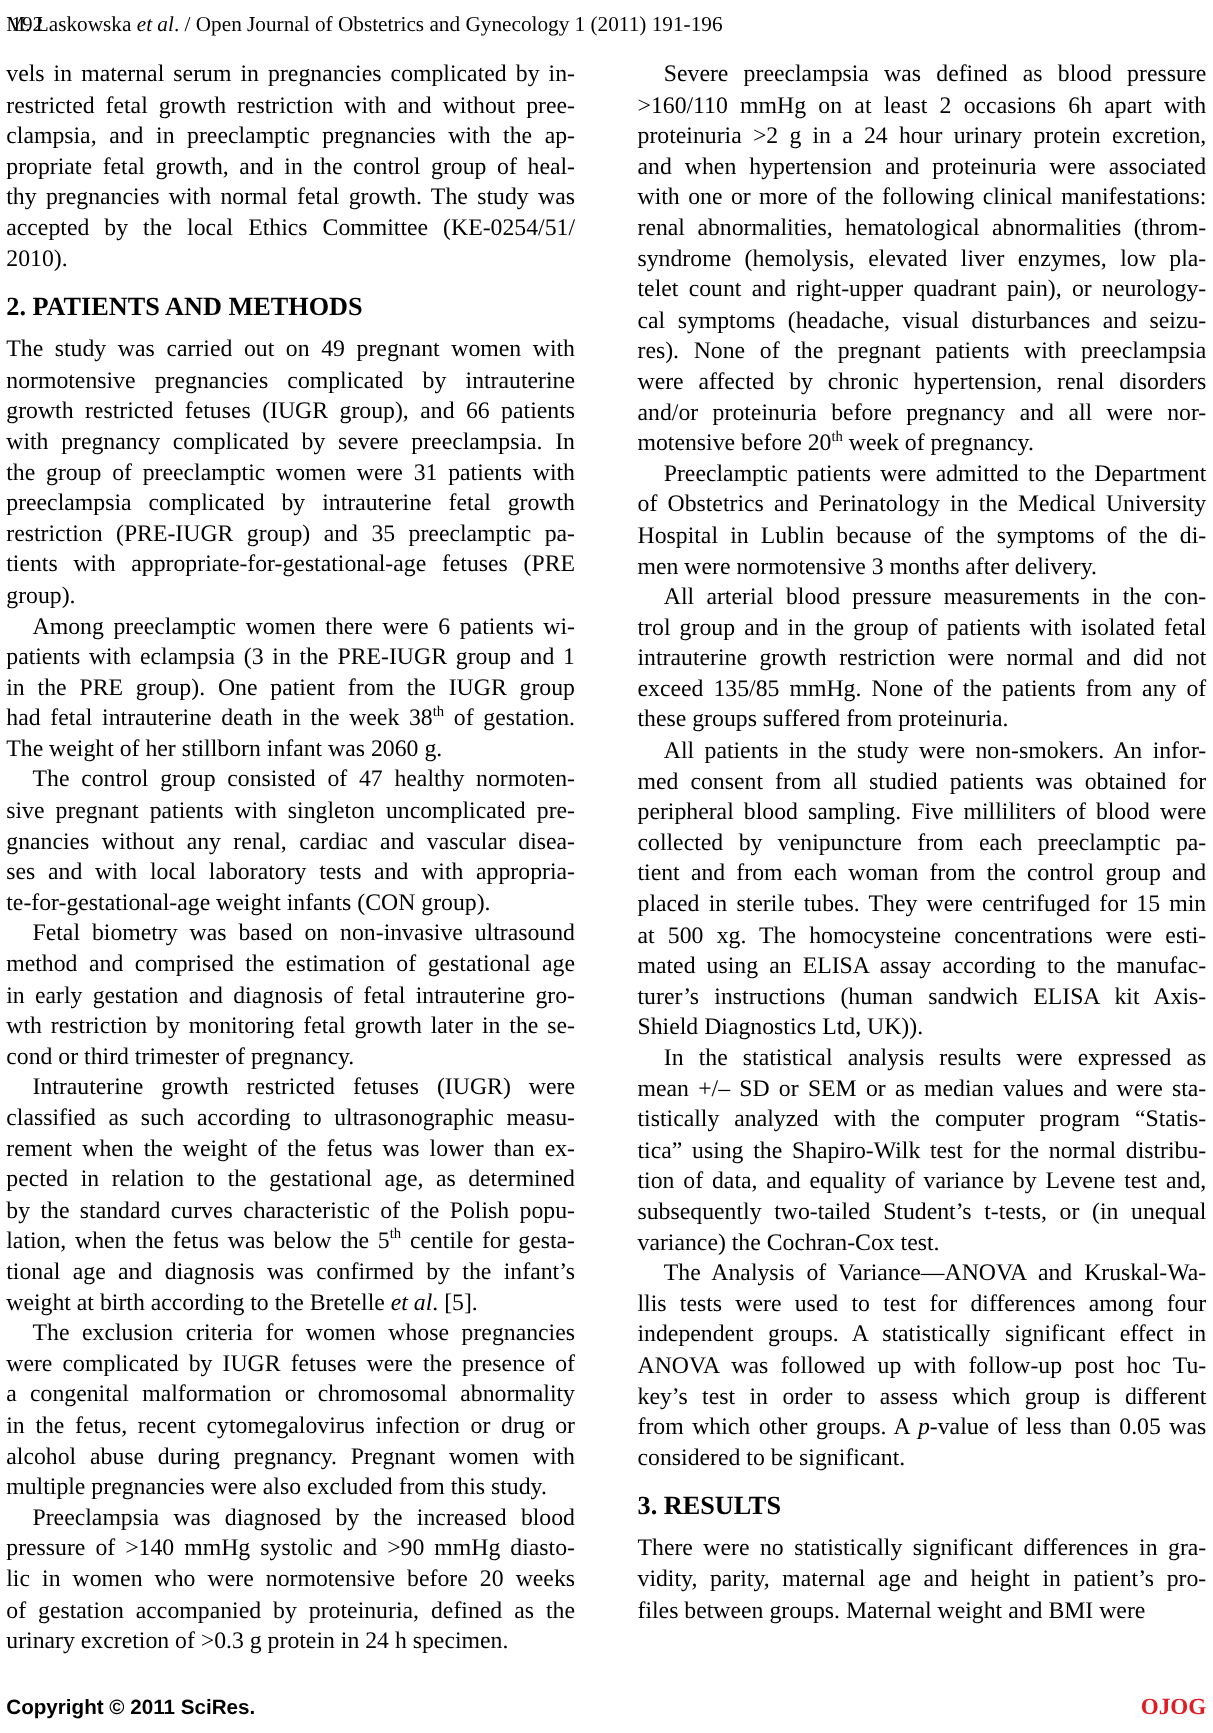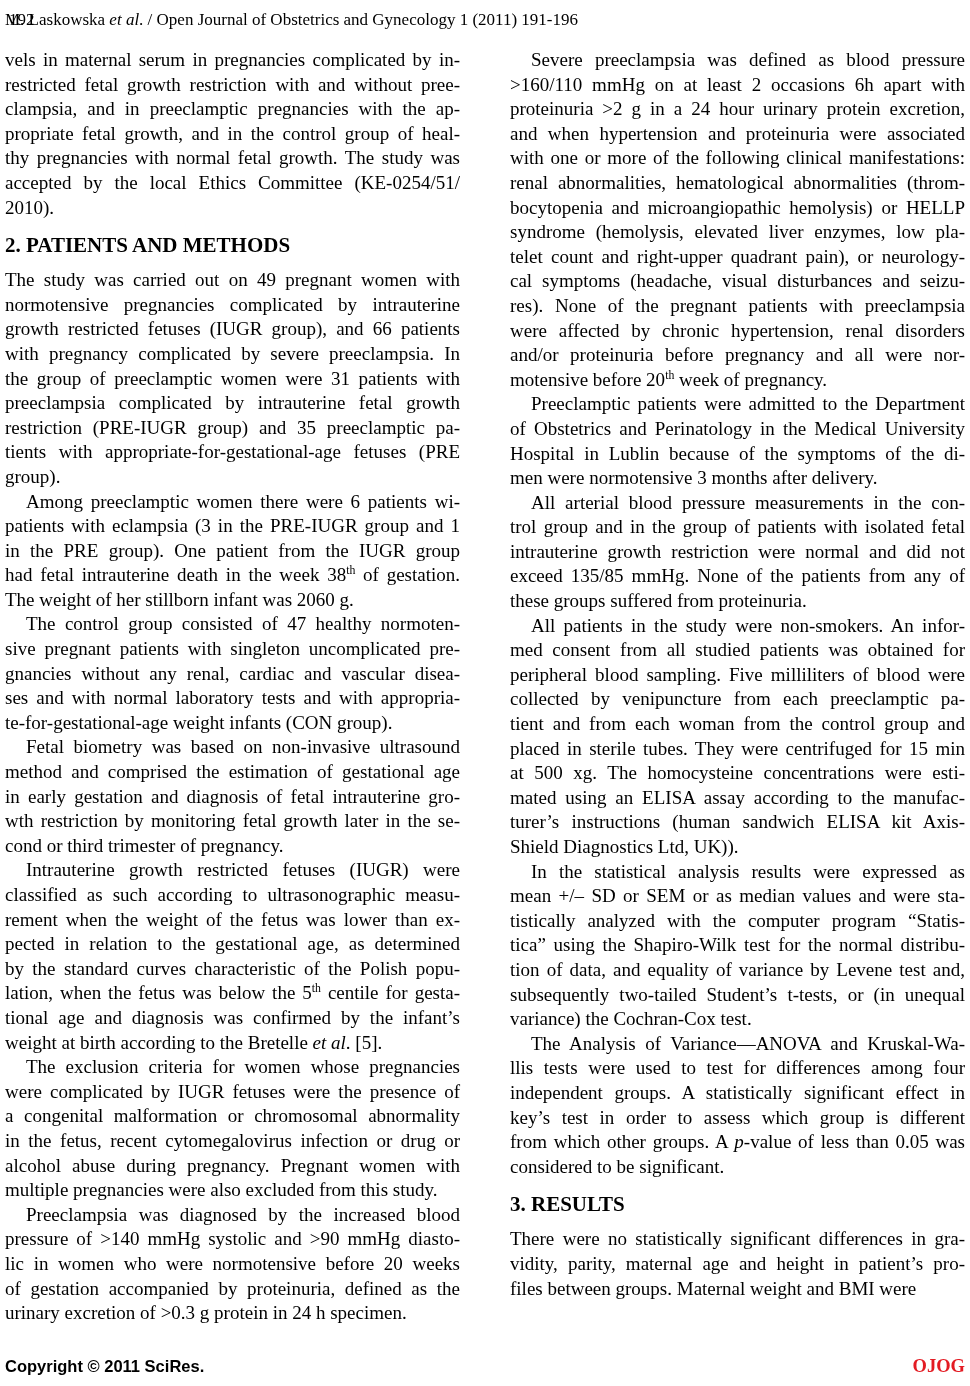--- a/index.html
+++ b/index.html
@@ -124,21 +124,21 @@
           <div class="line jl ind">Among preeclamptic women there were 6 patients wi-</div>
           <div class="line jl">patients with eclampsia (3 in the PRE-IUGR group and 1</div>
           <div class="line jl">in the PRE group). One patient from the IUGR group</div>
           <div class="line jl"><span>had fetal intrauterine death in the week 38</span><sup>th</sup><span> of gestation.</span></div>
           <div class="line">The weight of her stillborn infant was 2060 g.</div>
         </div>
         <div class="para">
           <div class="line jl ind">The control group consisted of 47 healthy normoten-</div>
           <div class="line jl">sive pregnant patients with singleton uncomplicated pre-</div>
           <div class="line jl">gnancies without any renal, cardiac and vascular disea-</div>
-          <div class="line jl">ses and with normal laboratory tests and with appropria-</div>
+          <div class="line jl">ses and with local laboratory tests and with appropria-</div>
           <div class="line">te-for-gestational-age weight infants (CON group).</div>
         </div>
         <div class="para">
           <div class="line jl ind">Fetal biometry was based on non-invasive ultrasound</div>
           <div class="line jl">method and comprised the estimation of gestational age</div>
           <div class="line jl">in early gestation and diagnosis of fetal intrauterine gro-</div>
           <div class="line jl">wth restriction by monitoring fetal growth later in the se-</div>
           <div class="line">cond or third trimester of pregnancy.</div>
         </div>
         <div class="para">
@@ -168,21 +168,20 @@
         </div>
       </div>
     <div class="col">
         <div class="para">
           <div class="line jl ind">Severe preeclampsia was defined as blood pressure</div>
           <div class="line jl">&gt;160/110 mmHg on at least 2 occasions 6h apart with</div>
           <div class="line jl">proteinuria &gt;2 g in a 24 hour urinary protein excretion,</div>
           <div class="line jl">and when hypertension and proteinuria were associated</div>
           <div class="line jl">with one or more of the following clinical manifestations:</div>
           <div class="line jl">renal abnormalities, hematological abnormalities (throm-</div>
-          <div class="line jl">bocytopenia and microangiopathic hemolysis) or HELLP</div>
           <div class="line jl">syndrome (hemolysis, elevated liver enzymes, low pla-</div>
           <div class="line jl">telet count and right-upper quadrant pain), or neurology-</div>
           <div class="line jl">cal symptoms (headache, visual disturbances and seizu-</div>
           <div class="line jl">res). None of the pregnant patients with preeclampsia</div>
           <div class="line jl">were affected by chronic hypertension, renal disorders</div>
           <div class="line jl">and/or proteinuria before pregnancy and all were nor-</div>
           <div class="line"><span>motensive before 20</span><sup>th</sup><span> week of pregnancy.</span></div>
         </div>
         <div class="para">
           <div class="line jl ind">Preeclamptic patients were admitted to the Department</div>
@@ -215,20 +214,21 @@
           <div class="line jl">tistically analyzed with the computer program “Statis-</div>
           <div class="line jl">tica” using the Shapiro-Wilk test for the normal distribu-</div>
           <div class="line jl">tion of data, and equality of variance by Levene test and,</div>
           <div class="line jl">subsequently two-tailed Student’s t-tests, or (in unequal</div>
           <div class="line">variance) the Cochran-Cox test.</div>
         </div>
         <div class="para">
           <div class="line jl ind">The Analysis of Variance—ANOVA and Kruskal-Wa-</div>
           <div class="line jl">llis tests were used to test for differences among four</div>
           <div class="line jl">independent groups. A statistically significant effect in</div>
+          <div class="line jl">ANOVA was followed up with follow-up post hoc Tu-</div>
           <div class="line jl">key’s test in order to assess which group is different</div>
           <div class="line jl"><span>from which other groups. A </span><span class="it">p</span><span>-value of less than 0.05 was</span></div>
           <div class="line">considered to be significant.</div>
         </div>
         <div class="section-heading">3. RESULTS</div>
         <div class="para">
           <div class="line jl">There were no statistically significant differences in gra-</div>
           <div class="line jl">vidity, parity, maternal age and height in patient’s pro-</div>
           <div class="line">files between groups. Maternal weight and BMI were</div>
         </div>

